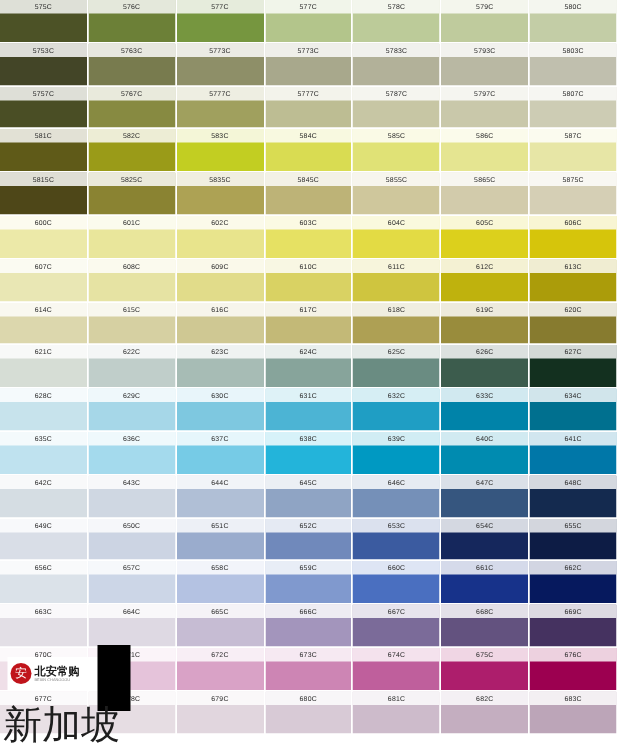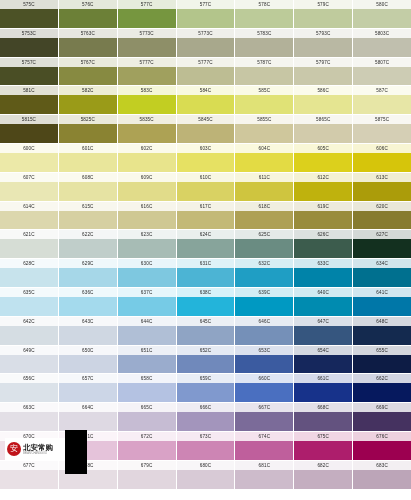--- a/index.html
+++ b/index.html
@@ -551,13 +551,14 @@
 
 <div id="watermark">
   <div id="wm-logo">
     <div id="wm-seal">安</div>
     <div>
       <div id="wm-logo-text">北安常购</div>
       <div id="wm-logo-sub">BEIAN CHANGGOU</div>
     </div>
   </div>
   <div id="wm-bar"></div>
+  <div id="wm-city">新加坡</div>
 </div>
 
 </body></html>

